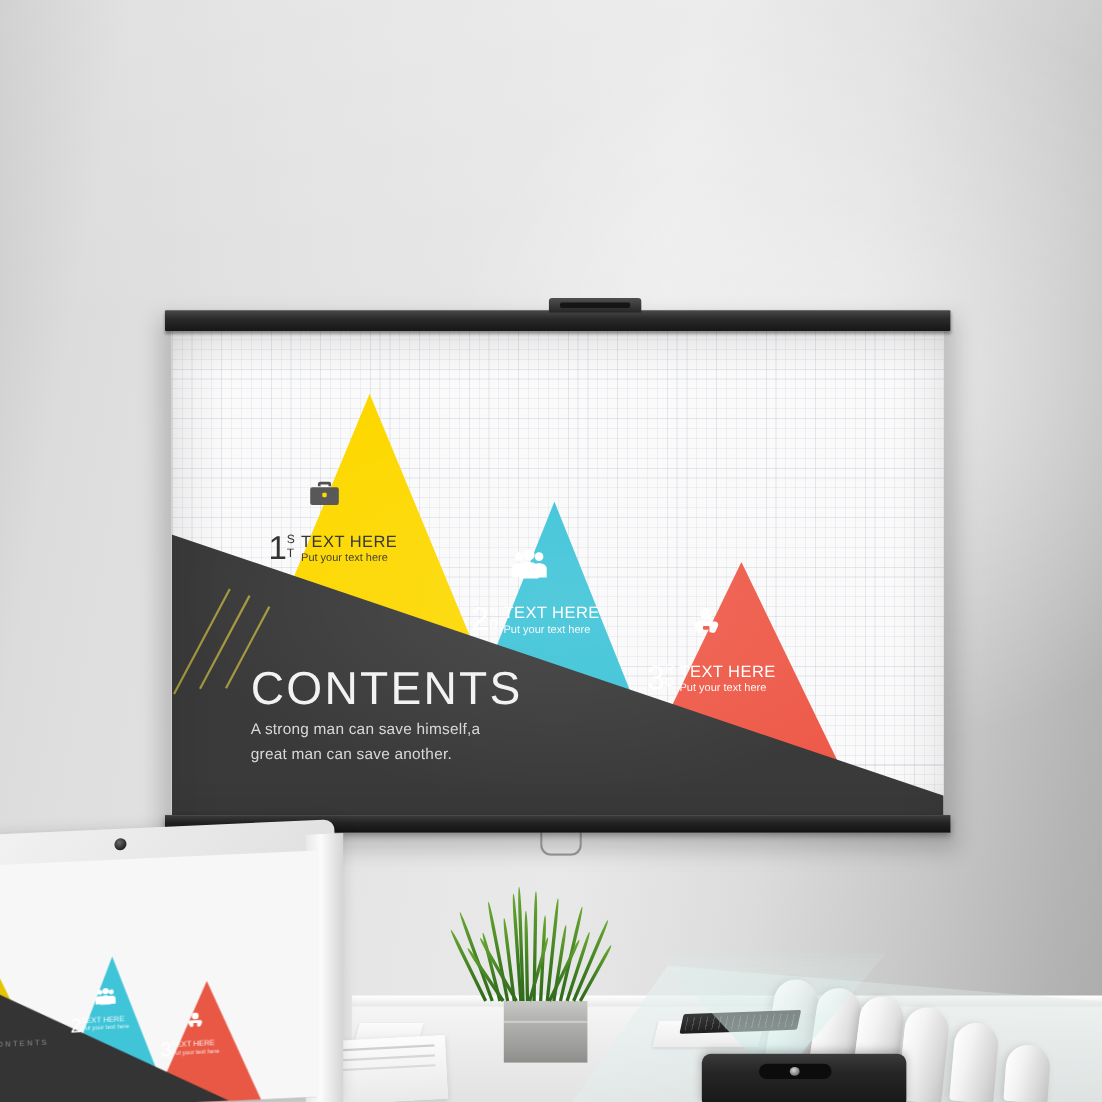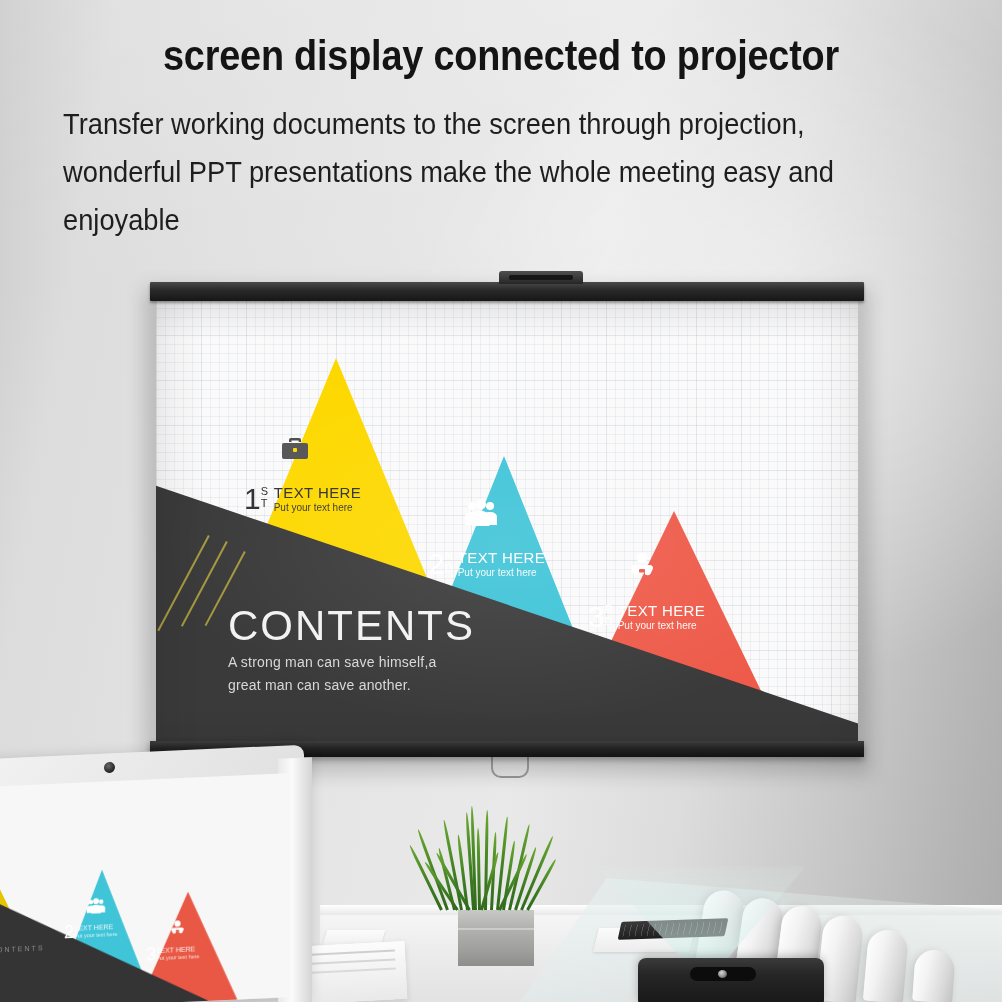--- a/index.html
+++ b/index.html
@@ -546,24 +546,20 @@
   }
 </style>
 </head>
 <body>
 
 <div id="page">
 
   <div class="wall"></div>
   <div class="wall-sheen"></div>
 
-  <div class="header">
-    <div class="headline">screen display connected to projector</div>
-    <div class="subcopy">Transfer working documents to the screen through projection, wonderful PPT presentations make the whole meeting easy and enjoyable</div>
-  </div>
 
   <div class="screen-assembly">
     <div class="screen-shadow"></div>
 
     <div class="rail-bracket"></div>
     <div class="top-rail"></div>
 
     <div class="screen-face">
       <div class="screen-grid"></div>
 

